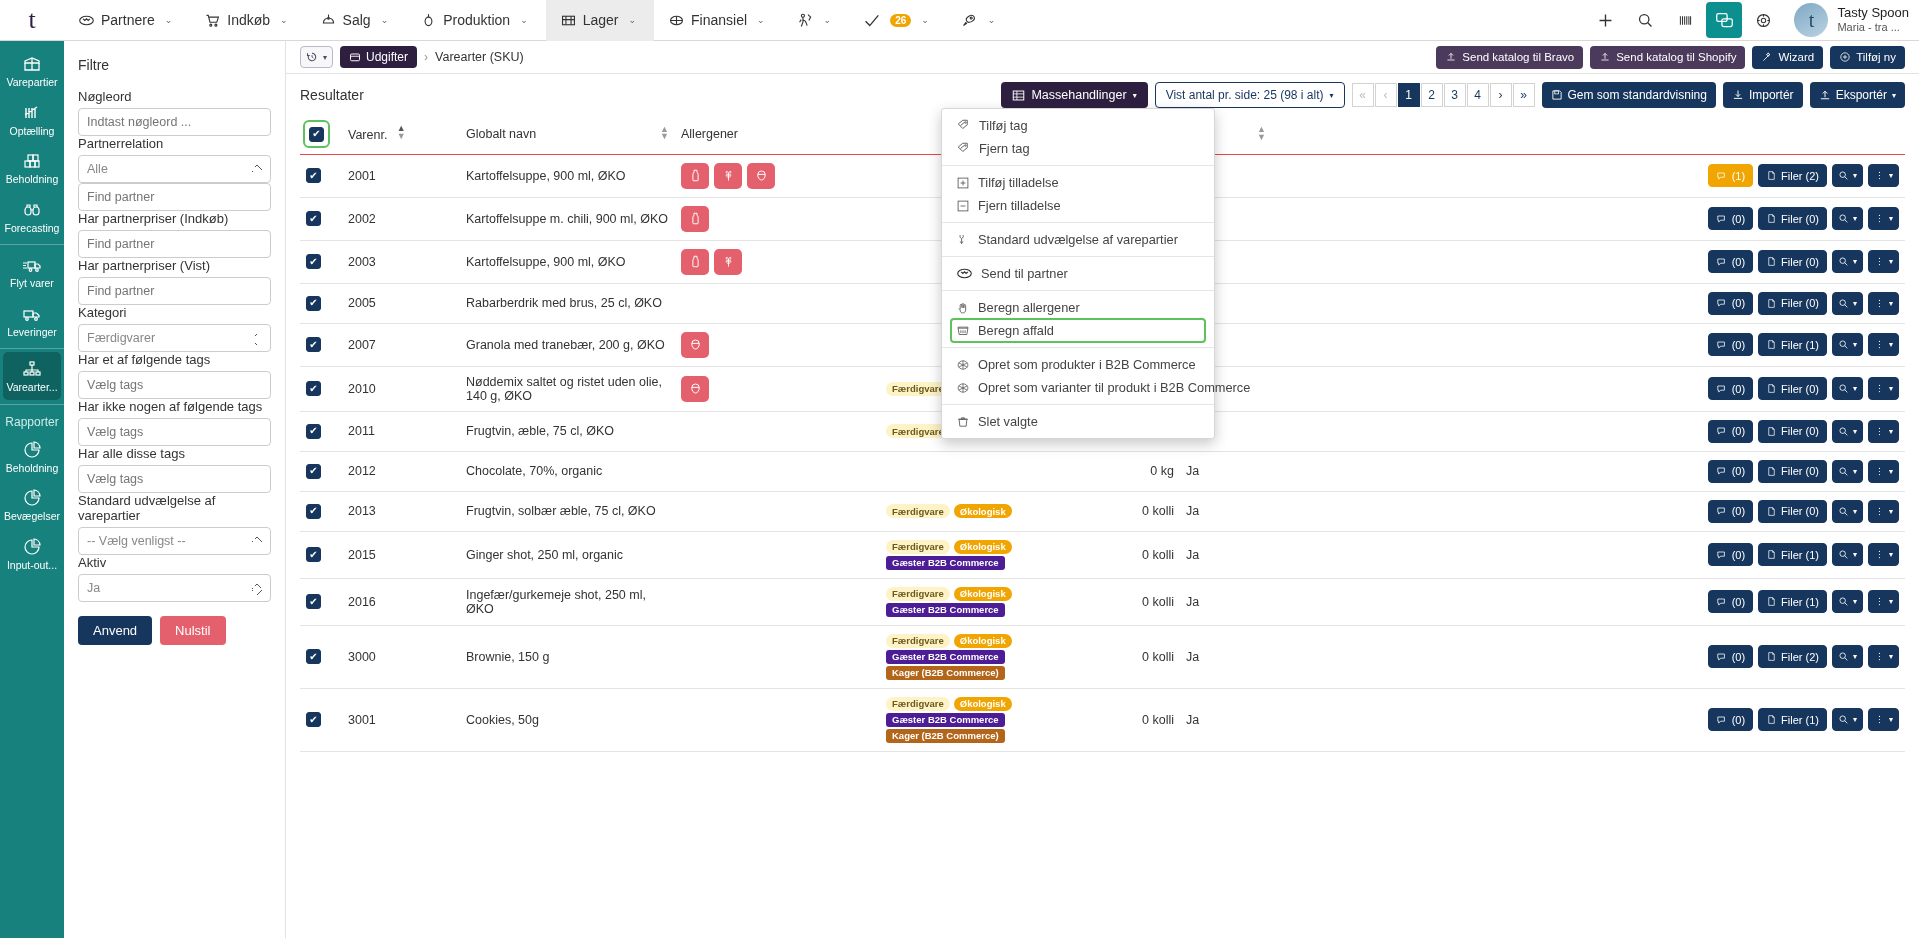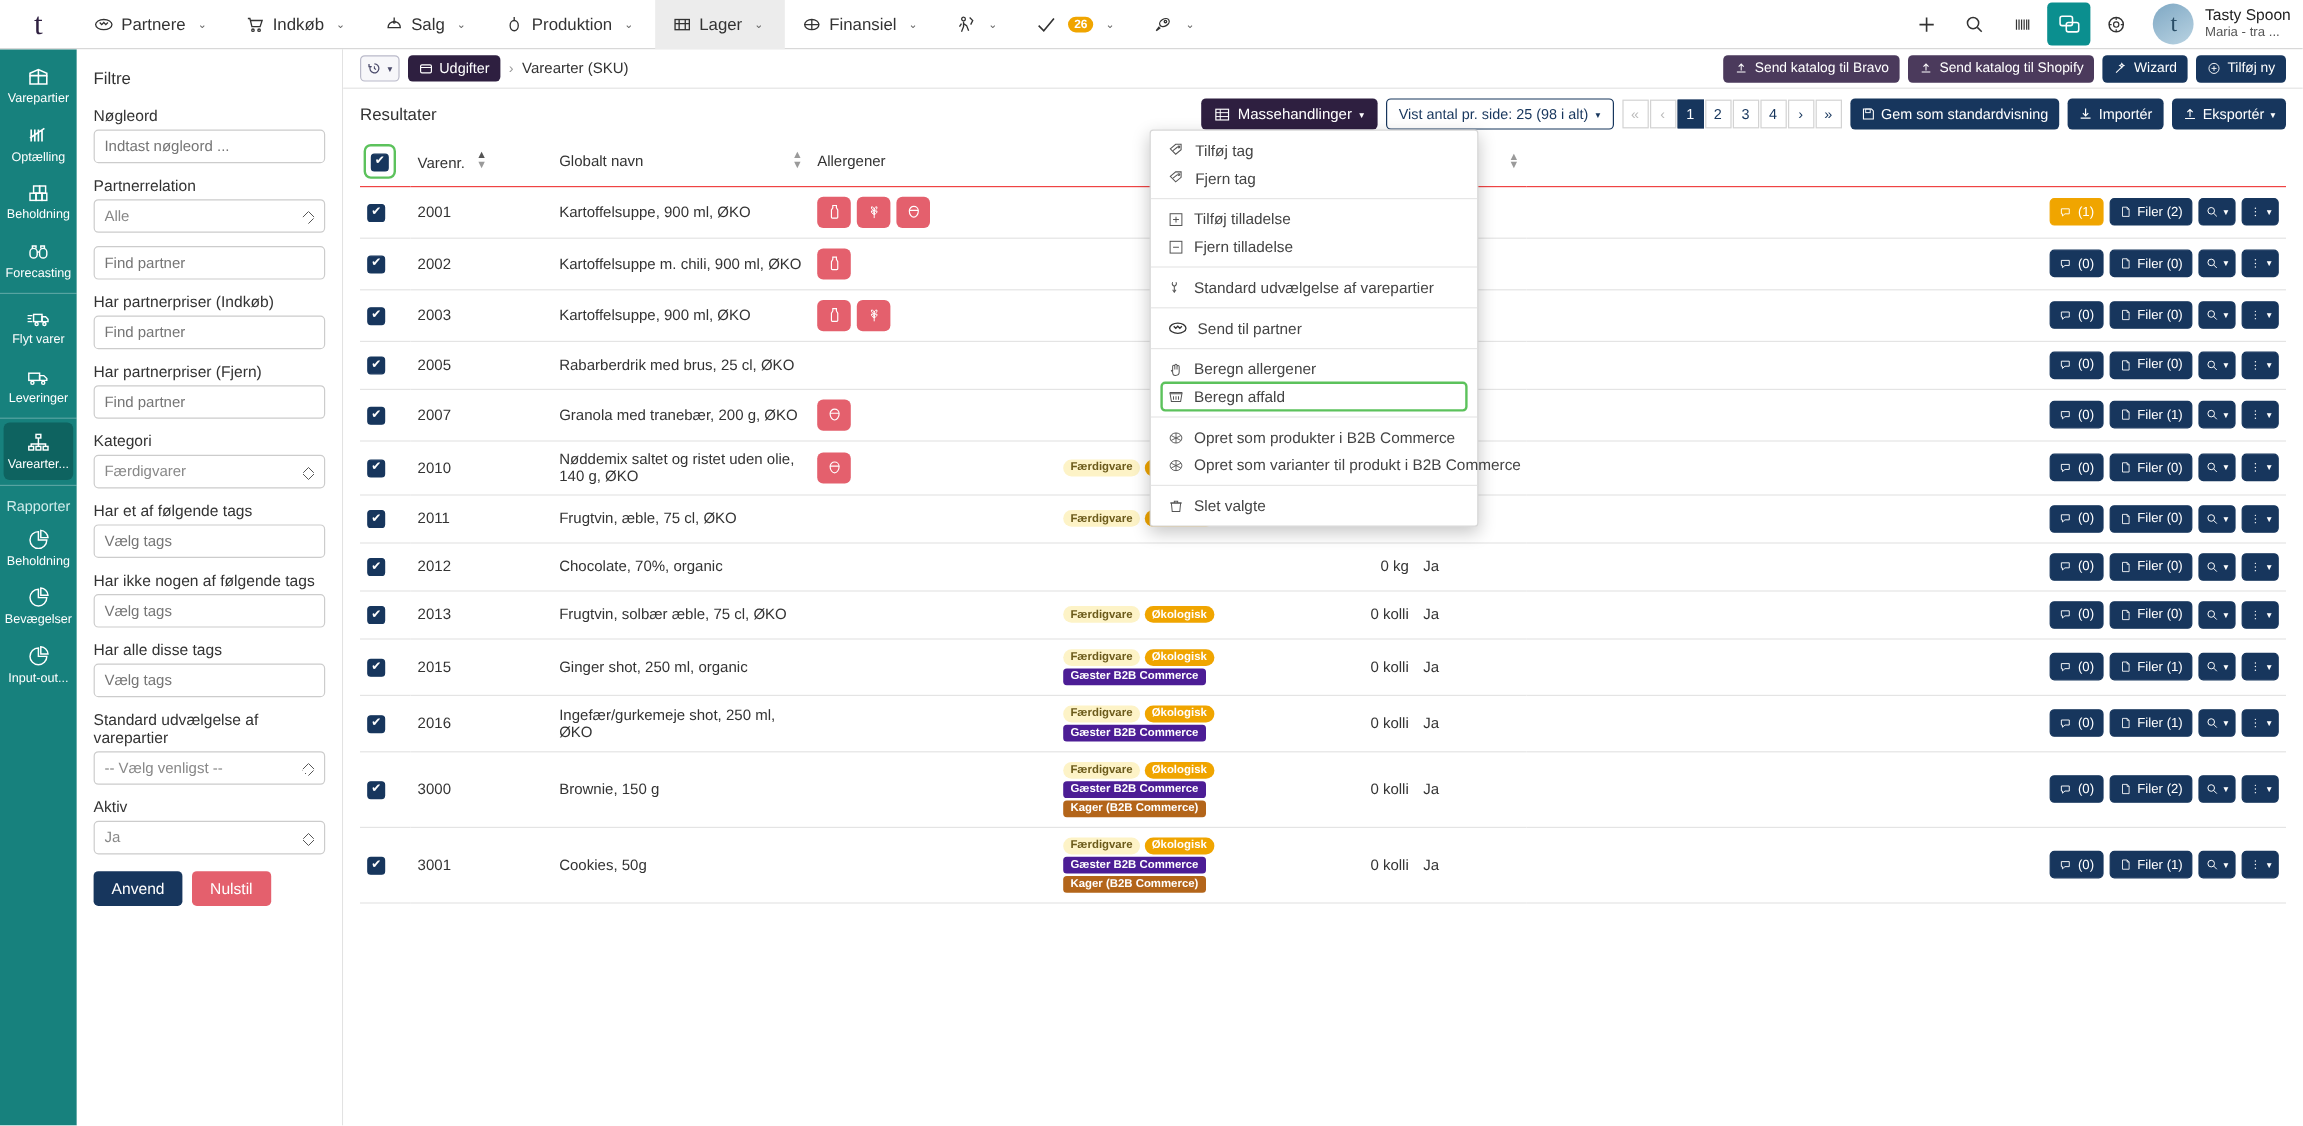--- a/index.html
+++ b/index.html
@@ -68,21 +68,21 @@
   .rail-label { font-size:10.5px; line-height:1.1; max-width:58px; overflow:hidden; }
   .rail-sep { width:64px; height:1px; background:rgba(255,255,255,.28); margin:3px 0; }
   .rail-head { font-size:12px; color:#cfeceb; padding:7px 0 4px; }
 
   
   .filters {
     width:222px; flex:0 0 222px; background:#fff; border-right:1px solid #e2e2e2;
     padding:12px 14px 0 14px; overflow:hidden;
   }
   .filters h3 { font-size:14px; font-weight:normal; color:#333; margin:4px 0 16px; }
-  .fgroup { margin-bottom:11px; }
+  .fgroup { margin-bottom:0; }
   .flabel { font-size:13px; color:#333; margin-bottom:4px; display:block; }
   .finput, .fselect {
     width:100%; height:28px; border:1px solid #ccc; border-radius:4px;
     font-size:12.5px; color:#888; padding:0 8px; background:#fff;
     font-family:"Liberation Sans",sans-serif;
   }
   .fselect { appearance:none; -webkit-appearance:none;
     background-image:
       linear-gradient(45deg, transparent 50%, #555 50%, #555 58%, transparent 58%),
       linear-gradient(-45deg, transparent 50%, #555 50%, #555 58%, transparent 58%);
@@ -152,21 +152,21 @@
     justify-content:center; font-size:12px; color:#17365d; cursor:pointer; background:#fff;
     padding:0 6px;
   }
   .pg.active { background:#17365d; color:#fff; border-color:#17365d; }
   .pg.dis { color:#bbb; cursor:default; }
 
   
   .dropdown {
     position:absolute; top:34px; left:655px; width:274px; background:#fff;
     border:1px solid #d7d7d7; border-radius:3px;
-    box-shadow:0 5px 14px rgba(0,0,0,.22); z-index:50; padding:5px 0;margin-left:17px;
+    box-shadow:0 5px 14px rgba(0,0,0,.22); z-index:50; padding:5px 0;
   }
   .dd-item {
     display:flex; align-items:center; gap:8px; padding:3px 14px; font-size:12.8px;
     color:#444; cursor:pointer; height:23px; white-space:nowrap;
   }
   .dd-item.hl { outline:2px solid #5cc25c; outline-offset:-1px; border-radius:3px; margin:0 9px; padding:3px 5px;}
   .dd-sep { height:1px; background:#e6e6e6; margin:5px 0; }
 
   
   .tablewrap { flex:1; overflow:hidden; padding:0 14px; }
@@ -480,21 +480,21 @@
         </div>
       </div>
 
     <div class="filters">
       <h3>Filtre</h3>
       <div id="filterFields">
           <div class="fgroup"><span class="flabel">Nøgleord</span><input class="finput" value="" placeholder="Indtast nøgleord ..." style=""></div>
           <div class="fgroup"><span class="flabel">Partnerrelation</span><select class="fselect up"><option>Alle</option></select></div>
           <div class="fgroup"><input class="finput" value="" placeholder="Find partner" style=""></div>
           <div class="fgroup"><span class="flabel">Har partnerpriser (Indkøb)</span><input class="finput" value="" placeholder="Find partner" style=""></div>
-          <div class="fgroup"><span class="flabel">Har partnerpriser (Fjern)</span><input class="finput" value="" placeholder="Find partner" style=""></div>
+          <div class="fgroup"><span class="flabel">Har partnerpriser (Vist)</span><input class="finput" value="" placeholder="Find partner" style=""></div>
           <div class="fgroup"><span class="flabel">Kategori</span><select class="fselect up"><option>Færdigvarer</option></select></div>
           <div class="fgroup"><span class="flabel">Har et af følgende tags</span><input class="finput" value="" placeholder="Vælg tags" style=""></div>
           <div class="fgroup"><span class="flabel">Har ikke nogen af følgende tags</span><input class="finput" value="" placeholder="Vælg tags" style=""></div>
           <div class="fgroup"><span class="flabel">Har alle disse tags</span><input class="finput" value="" placeholder="Vælg tags" style=""></div>
           <div class="fgroup"><span class="flabel">Standard udvælgelse af varepartier</span><select class="fselect up"><option>-- Vælg venligst --</option></select></div>
           <div class="fgroup"><span class="flabel">Aktiv</span><select class="fselect up"><option>Ja</option></select></div>
         </div>
       <div class="fbtns">
         <button class="btn-apply">Anvend</button>
         <button class="btn-reset">Nulstil</button>

